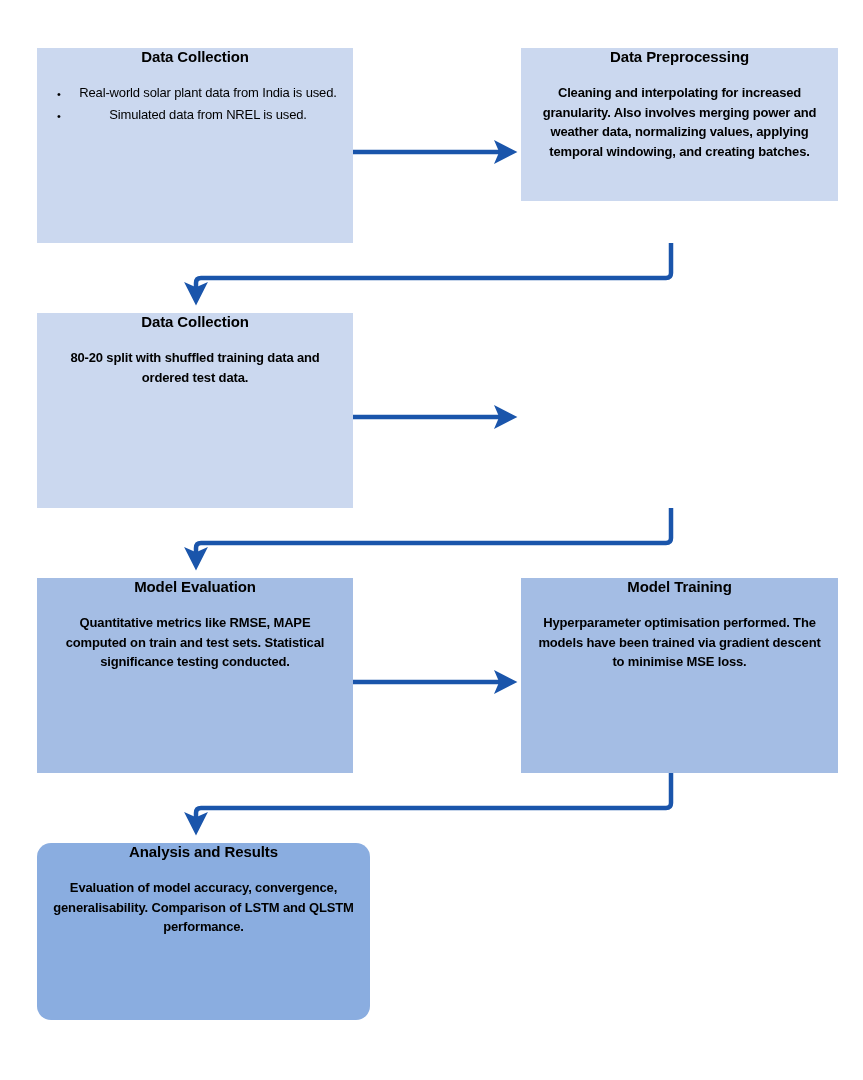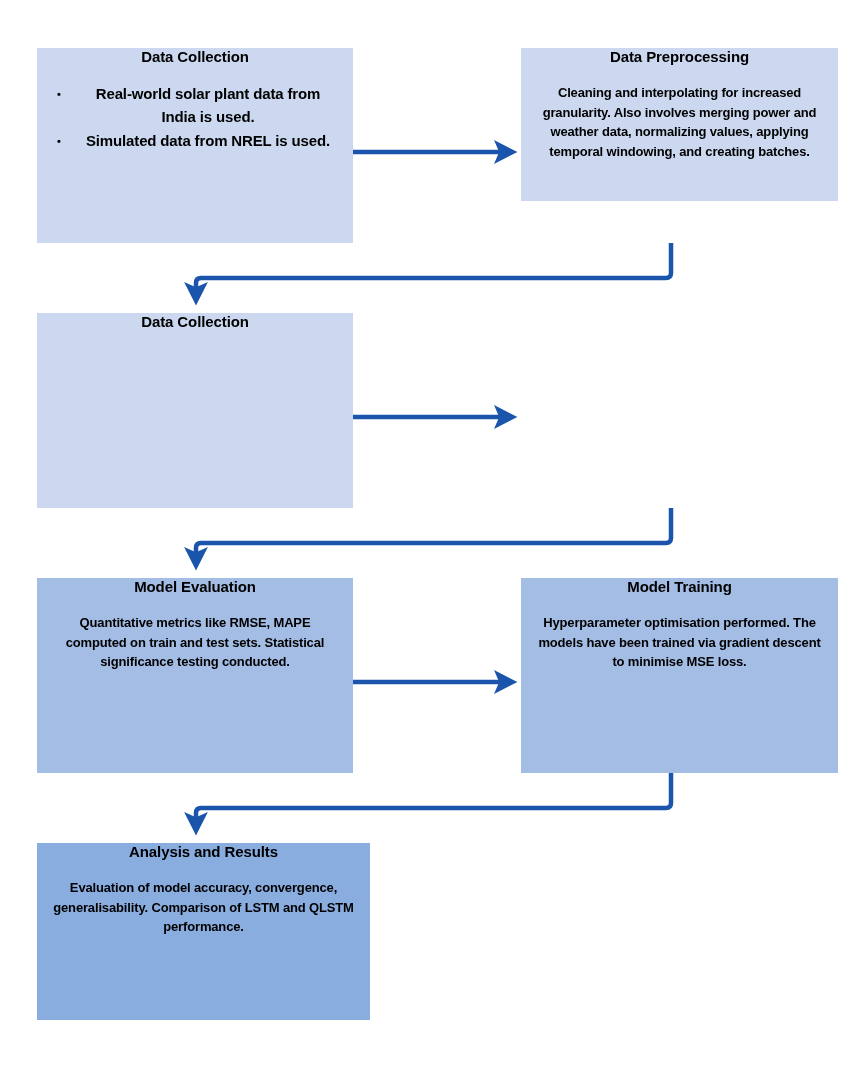--- a/index.html
+++ b/index.html
@@ -43,22 +43,22 @@
     letter-spacing: -0.15px;
   }
   ul.node-list {
     margin: 0;
     padding: 0 0 0 26px;
     list-style: none;
     text-align: center;
   }
   ul.node-list li {
     position: relative;
-    font-size: 15px;
-    font-weight: bold;
+    font-size: 13px;
+    font-weight: normal;
     line-height: 1.52;
     letter-spacing: -0.15px;
     margin-bottom: 2px;
   }
   ul.node-list li::before {
     content: "\2022";
     position: absolute;
     left: -20px;
     top: 1px;
     font-size: 11px;
@@ -117,31 +117,32 @@
     </ul>
   </div>
 
   <div class="node" id="node-data-preprocess" style="background: rgb(203, 216, 239);">
     <div class="node-title">Data Preprocessing</div>
     <p class="node-body">Cleaning and interpolating for increased granularity. Also involves merging power and weather data, normalizing values, applying temporal windowing, and creating batches.</p>
   </div>
 
   <div class="node" id="node-data-splitting" style="background: rgb(203, 216, 239);">
     <div class="node-title">Data Collection</div>
+    <p class="node-body">80-20 split with shuffled training data and ordered test data.</p>
   </div>
 
 
   <div class="node" id="node-model-evaluation" style="background: rgb(164, 189, 228);">
     <div class="node-title">Model Evaluation</div>
     <p class="node-body">Quantitative metrics like RMSE, MAPE computed on train and test sets. Statistical significance testing conducted.</p>
   </div>
 
   <div class="node" id="node-model-training" style="background: rgb(164, 189, 228);">
     <div class="node-title">Model Training</div>
     <p class="node-body">Hyperparameter optimisation performed. The models have been trained via gradient descent to minimise MSE loss.</p>
   </div>
 
-  <div class="node" id="node-analysis-results" style="background: rgb(138, 173, 224);">
+  <div class="node" id="node-analysis-results" style="background: rgb(138, 173, 224); border-radius: 14px;">
     <div class="node-title">Analysis and Results</div>
     <p class="node-body">Evaluation of model accuracy, convergence, generalisability. Comparison of LSTM and QLSTM performance.</p>
   </div>
 
 </div>
 
 </body></html>

